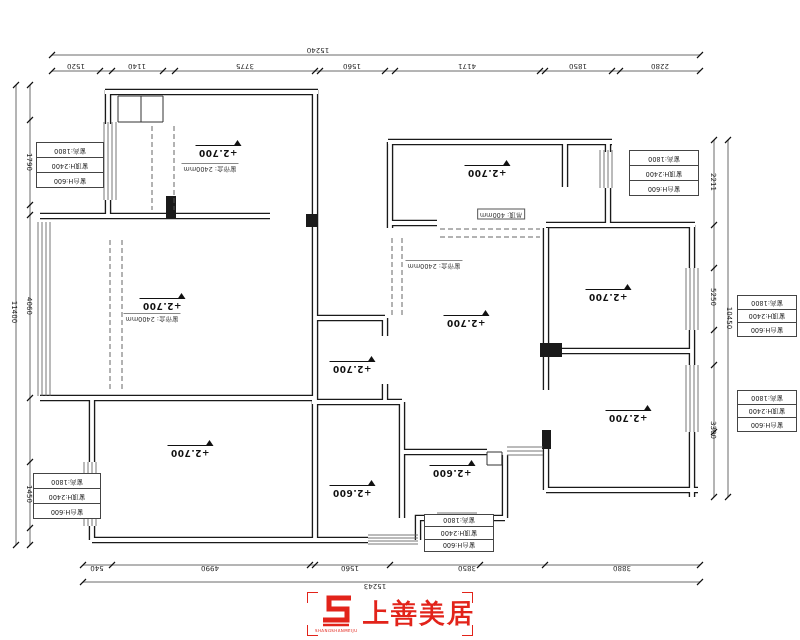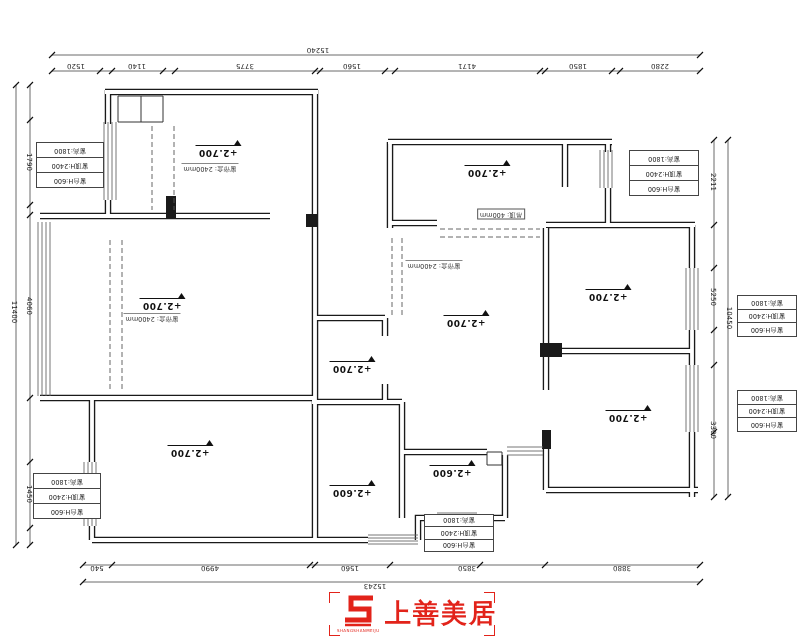--- a/index.html
+++ b/index.html
@@ -20,21 +20,21 @@
   .note.boxed{border:0.9px solid #555;background:#fff;}
   .wbox{position:absolute;border:1px solid #444;background:#fff;
         transform:rotate(180deg);display:flex;flex-direction:column;}
   .wbox .row{flex:1;border-top:1px solid #444;font-size:6.5px;color:#222;
         text-align:center;line-height:12px;white-space:nowrap;overflow:hidden;}
   .wbox .row:first-child{border-top:none;}
   .dim{position:absolute;font-size:7px;color:#222;white-space:nowrap;
         transform:translate(-50%,-50%) rotate(180deg);}
   .dim.vert{transform:translate(-50%,-50%) rotate(90deg);}
   
-  #logo{position:absolute;left:329px;top:590px;width:166px;height:46px;}
+  #logo{position:absolute;left:307px;top:590px;width:166px;height:46px;}
   .bracket{position:absolute;width:10px;height:10px;}
   .bracket.tl{left:0;top:2px;border-left:1.5px solid #e2231a;border-top:1.5px solid #e2231a;}
   .bracket.bl{left:0;bottom:0;border-left:1.5px solid #e2231a;border-bottom:1.5px solid #e2231a;}
   .bracket.tr{right:0;top:2px;border-right:1.5px solid #e2231a;border-top:1.5px solid #e2231a;}
   .bracket.br{right:0;bottom:0;border-right:1.5px solid #e2231a;border-bottom:1.5px solid #e2231a;}
   #logo-mark{position:absolute;left:8px;top:4px;}
   #logo-caption{position:absolute;left:8px;top:38px;width:42px;text-align:center;
         font-size:4px;color:#e2231a;letter-spacing:.4px;white-space:nowrap;overflow:hidden;}
   #logo-brand{position:absolute;left:56px;top:6px;font-size:26px;font-weight:bold;
         color:#e2231a;letter-spacing:2px;white-space:nowrap;}

